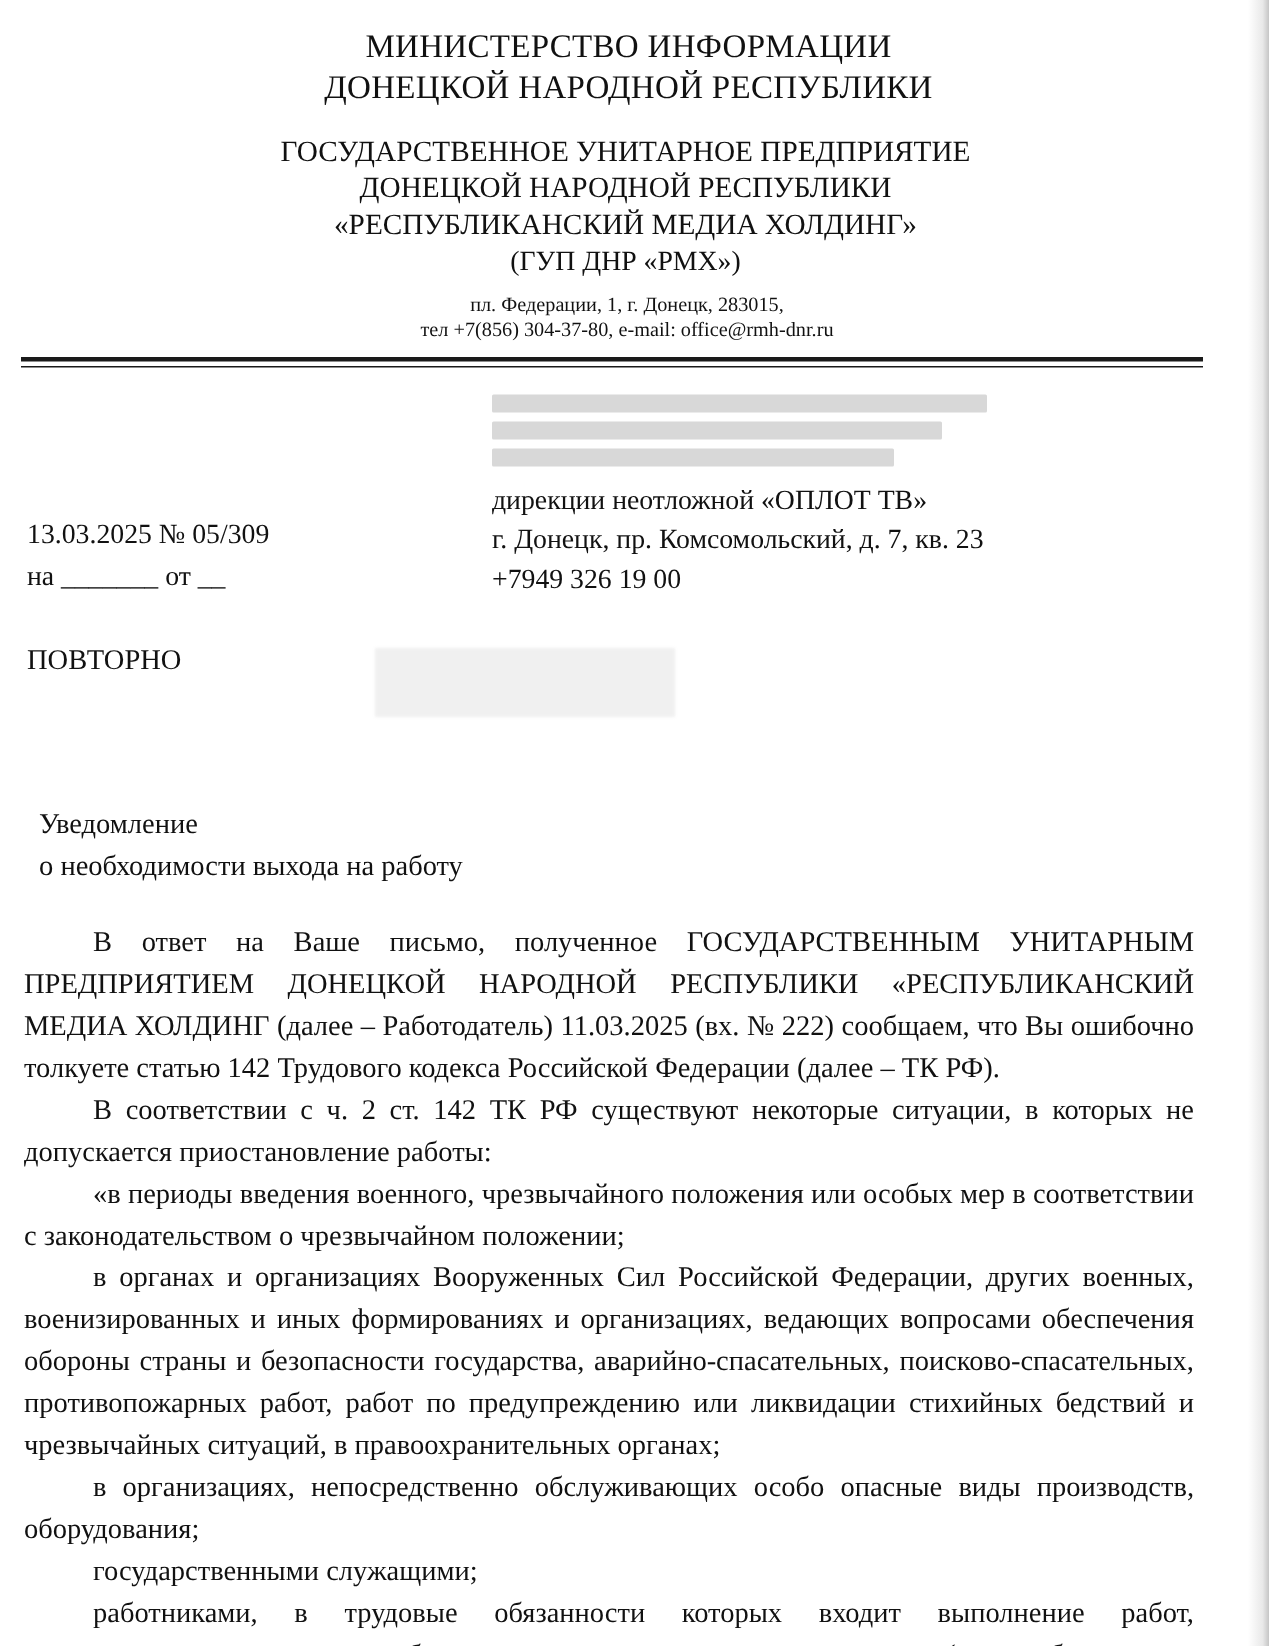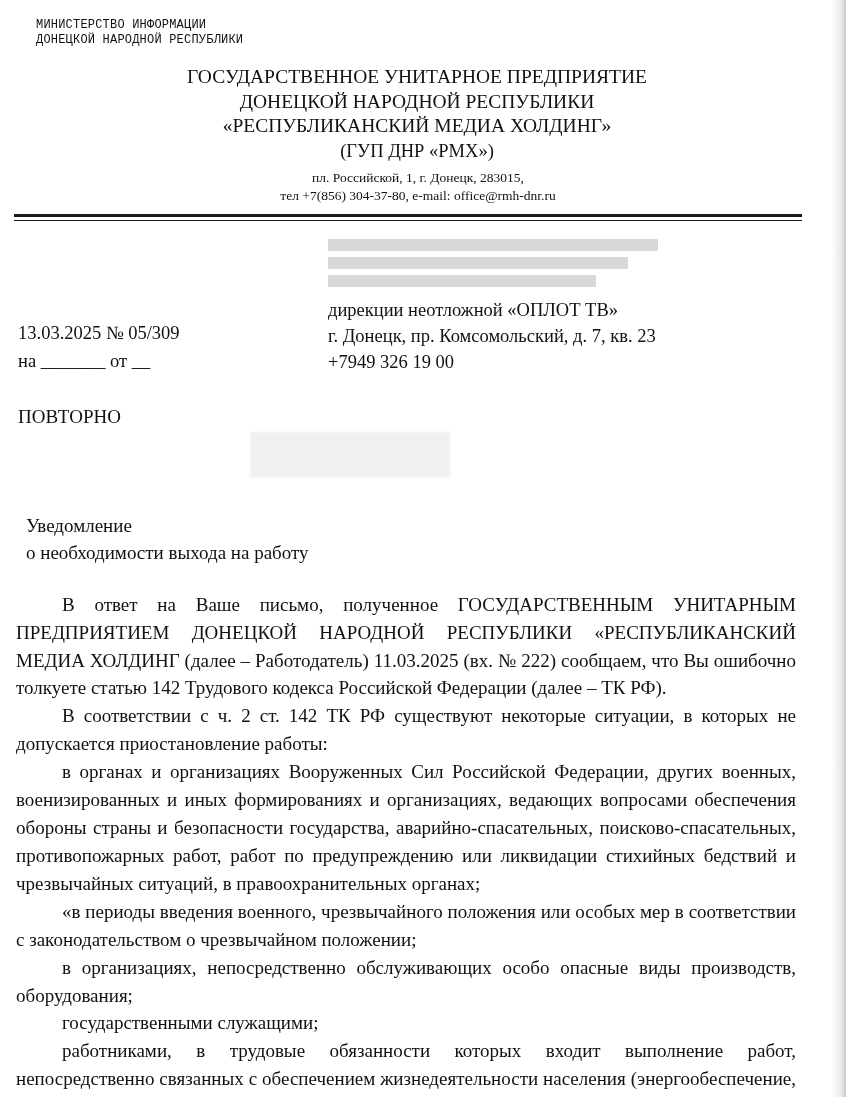--- a/index.html
+++ b/index.html
@@ -26,26 +26,26 @@
   .scan-edge {
     position: absolute;
     top: 0;
     right: 0;
     width: 14px;
     height: 100%;
     background: linear-gradient(to right, rgba(255,255,255,0) 0%, rgba(190,190,190,0.35) 70%, rgba(150,150,150,0.55) 100%);
     pointer-events: none;
   }
   .ministry {
-    font-size: 12px;
+    text-align: center;
+    font-size: 22px;
     line-height: 1.22;
     letter-spacing: 0.2px;
     margin-top: 4px;
     padding-left: 22px;
-    font-family: Liberation Mono, monospace;
   }
   .ministry div { white-space: nowrap; }
   .org {
     text-align: center;
     font-size: 19.5px;
     line-height: 1.26;
     margin-top: 18px;
     padding-left: 18px;
   }
   .org .line { white-space: nowrap; text-align: center; }
@@ -152,21 +152,21 @@
   </div>
 
   <div class="org">
     <div class="line">ГОСУДАРСТВЕННОЕ УНИТАРНОЕ ПРЕДПРИЯТИЕ</div>
     <div class="line">ДОНЕЦКОЙ НАРОДНОЙ РЕСПУБЛИКИ</div>
     <div class="line">«РЕСПУБЛИКАНСКИЙ МЕДИА ХОЛДИНГ»</div>
     <div class="abbr">(ГУП ДНР «РМХ»)</div>
   </div>
 
   <div class="addr">
-    <div>пл. Российской, 1, г. Донецк, 283015,</div>
+    <div>пл. Федерации, 1, г. Донецк, 283015,</div>
     <div>тел +7(856) 304-37-80, e-mail: office@rmh-dnr.ru</div>
   </div>
 
   <hr class="rule">
 
   <div class="meta-row">
     <div class="meta-left">
       <div class="date-num">13.03.2025 № 05/309</div>
       <div class="blanks">на _______ от __</div>
     </div>
@@ -185,20 +185,20 @@
   <div class="watermark"></div>
 
   <div class="title-block">
     <div>Уведомление</div>
     <div>о необходимости выхода на работу</div>
   </div>
 
   <div class="body">
     <p>В ответ на Ваше письмо, полученное ГОСУДАРСТВЕННЫМ УНИТАРНЫМ ПРЕДПРИЯТИЕМ ДОНЕЦКОЙ НАРОДНОЙ РЕСПУБЛИКИ «РЕСПУБЛИКАНСКИЙ МЕДИА ХОЛДИНГ (далее – Работодатель) 11.03.2025 (вх. № 222) сообщаем, что Вы ошибочно толкуете статью 142 Трудового кодекса Российской Федерации (далее – ТК РФ).</p>
     <p>В соответствии с ч. 2 ст. 142 ТК РФ существуют некоторые ситуации, в которых не допускается приостановление работы:</p>
+    <p>«в периоды введения военного, чрезвычайного положения или особых мер в соответствии с законодательством о чрезвычайном положении;</p>
     <p>в органах и организациях Вооруженных Сил Российской Федерации, других военных, военизированных и иных формированиях и организациях, ведающих вопросами обеспечения обороны страны и безопасности государства, аварийно-спасательных, поисково-спасательных, противопожарных работ, работ по предупреждению или ликвидации стихийных бедствий и чрезвычайных ситуаций, в правоохранительных органах;</p>
-    <p>«в периоды введения военного, чрезвычайного положения или особых мер в соответствии с законодательством о чрезвычайном положении;</p>
     <p>в организациях, непосредственно обслуживающих особо опасные виды производств, оборудования;</p>
     <p>государственными служащими;</p>
     <p>работниками, в трудовые обязанности которых входит выполнение работ, непосредственно связанных с обеспечением жизнедеятельности населения (энергообеспечение, отопление и теплоснабжение, водоснабжение, газоснабжение, связь, станции скорой и неотложной медицинской помощи).».</p>
   </div>
 
 </div>
 
 </body></html>

